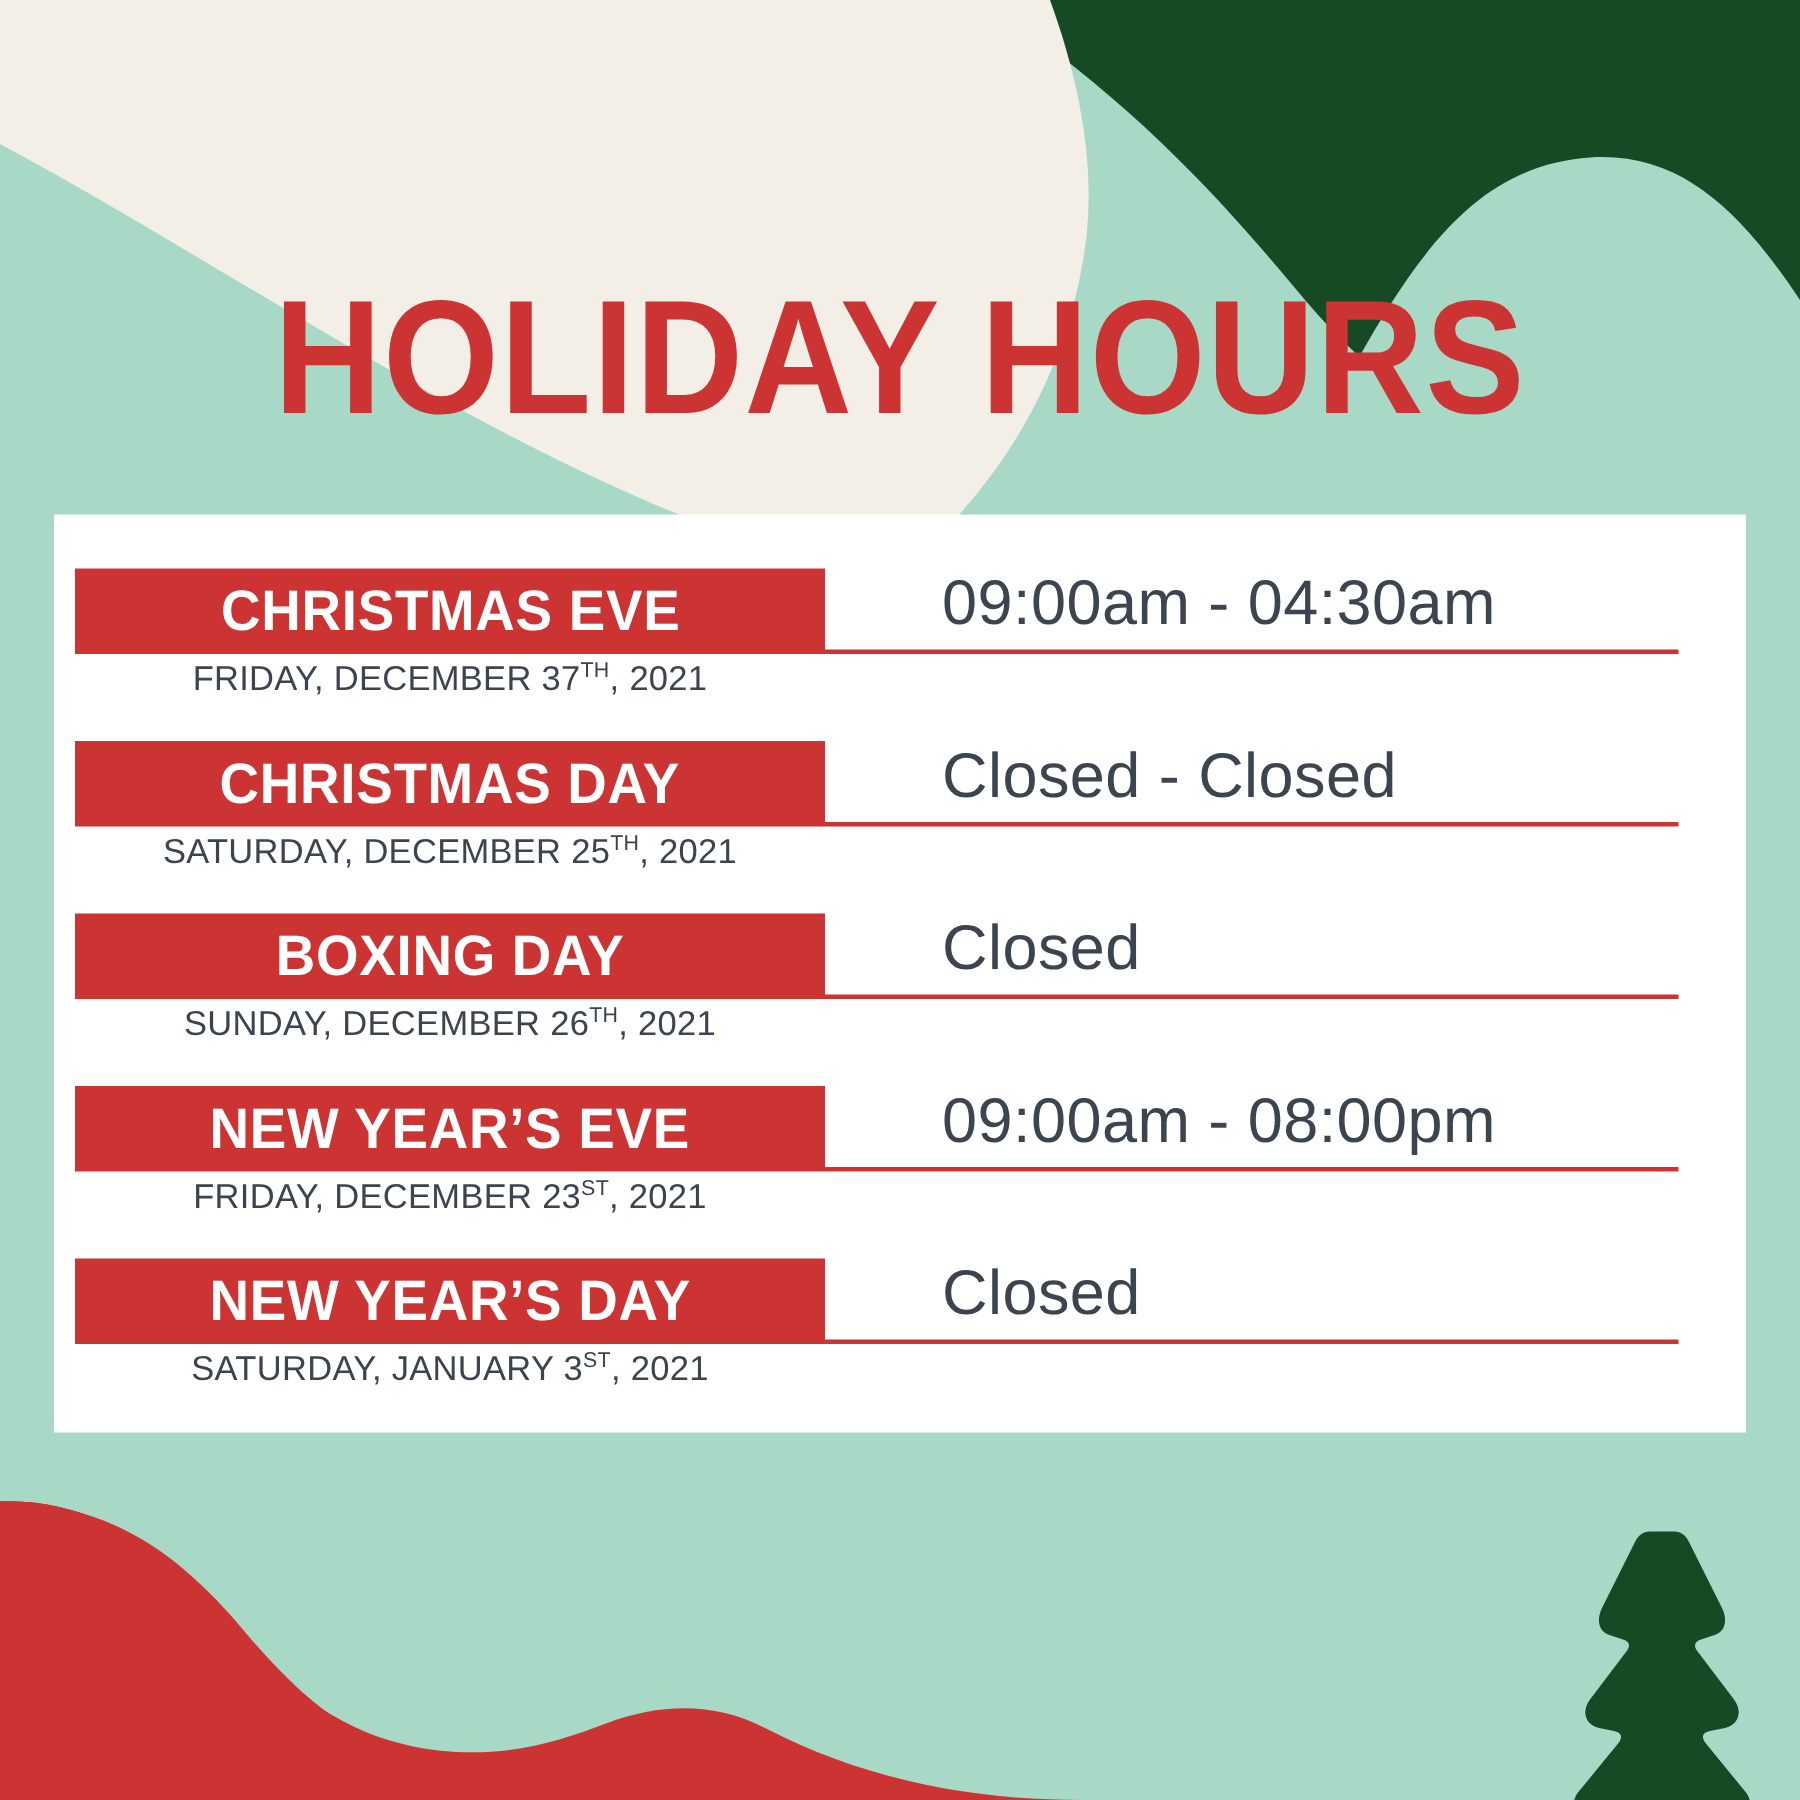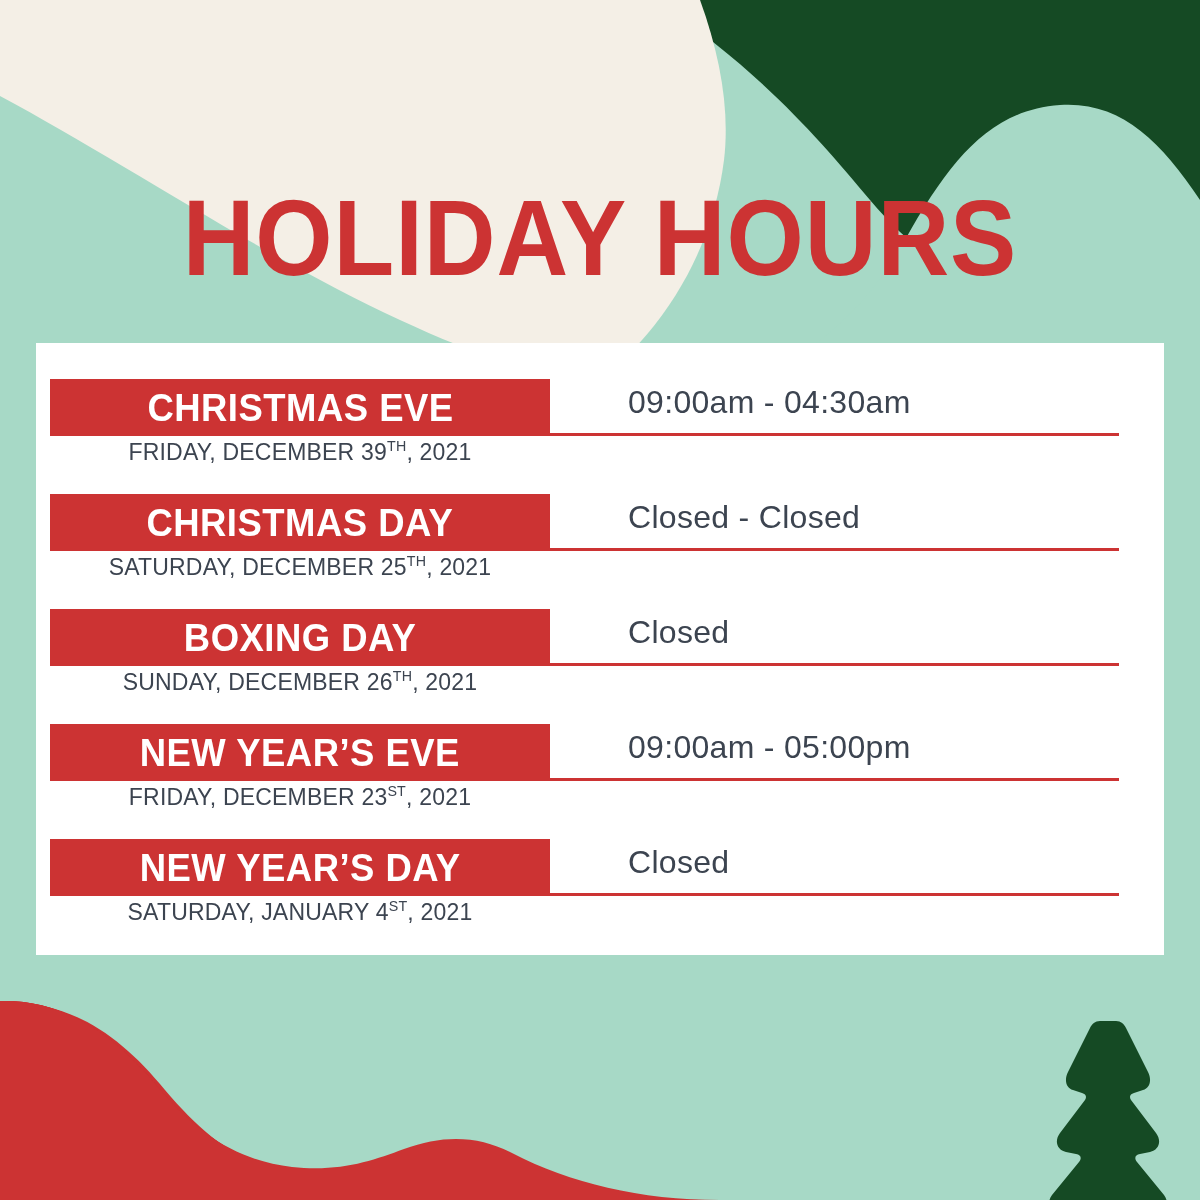--- a/index.html
+++ b/index.html
@@ -122,21 +122,21 @@
     line-height: 0;
   }
 
   
   .hours {
     position: absolute;
     left: 592px;
     top: 6px;
     width: 530px;
     color: #3c4450;
-    font-size: 32px;
+    font-size: 42px;
     line-height: 62px;
     letter-spacing: 0.3px;
     white-space: nowrap;
   }
 
   
   .rule {
     position: absolute;
     left: 514px;
     top: 68px;
@@ -202,21 +202,21 @@
 
   <div class="title">HOLIDAY HOURS</div>
 
   <div class="card">
     <div class="rows">
 
       <div class="row row-0">
         <div class="banner">
           <span class="banner-label">CHRISTMAS EVE</span>
         </div>
-        <div class="date"><span>FRIDAY, DECEMBER 39</span><sup>TH</sup><span>, 2021</span></div>
+        <div class="date"><span>FRIDAY, DECEMBER 37</span><sup>TH</sup><span>, 2021</span></div>
         <div class="hours">09:00am - 04:30am</div>
         <div class="rule"></div>
       </div>
 
       <div class="row row-1">
         <div class="banner">
           <span class="banner-label">CHRISTMAS DAY</span>
         </div>
         <div class="date"><span>SATURDAY, DECEMBER 25</span><sup>TH</sup><span>, 2021</span></div>
         <div class="hours">Closed - Closed</div>
@@ -230,29 +230,29 @@
         <div class="date"><span>SUNDAY, DECEMBER 26</span><sup>TH</sup><span>, 2021</span></div>
         <div class="hours">Closed</div>
         <div class="rule"></div>
       </div>
 
       <div class="row row-3">
         <div class="banner">
           <span class="banner-label">NEW YEAR’S EVE</span>
         </div>
         <div class="date"><span>FRIDAY, DECEMBER 23</span><sup>ST</sup><span>, 2021</span></div>
-        <div class="hours">09:00am - 05:00pm</div>
+        <div class="hours">09:00am - 08:00pm</div>
         <div class="rule"></div>
       </div>
 
       <div class="row row-4">
         <div class="banner">
           <span class="banner-label">NEW YEAR’S DAY</span>
         </div>
-        <div class="date"><span>SATURDAY, JANUARY 4</span><sup>ST</sup><span>, 2021</span></div>
+        <div class="date"><span>SATURDAY, JANUARY 3</span><sup>ST</sup><span>, 2021</span></div>
         <div class="hours">Closed</div>
         <div class="rule"></div>
       </div>
 
     </div>
   </div>
 
 </div>
 
 </body></html>

